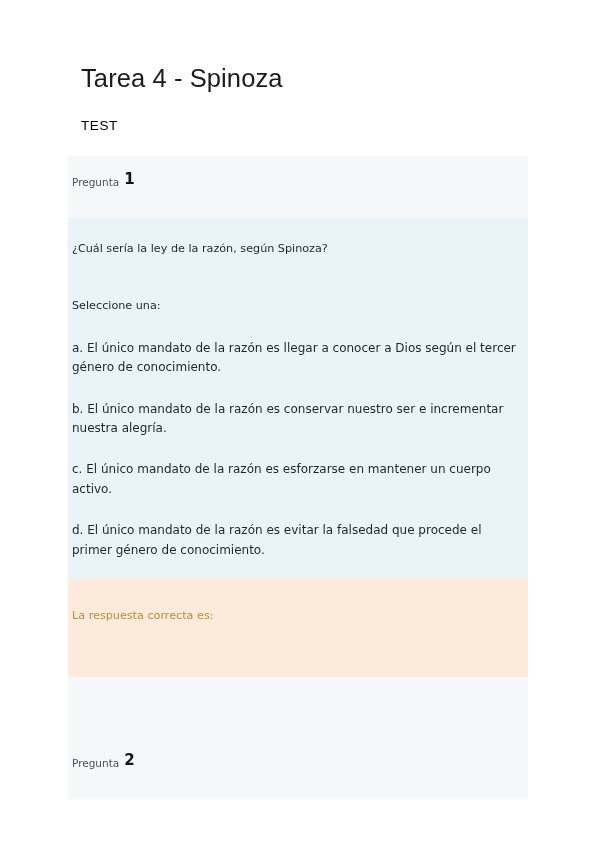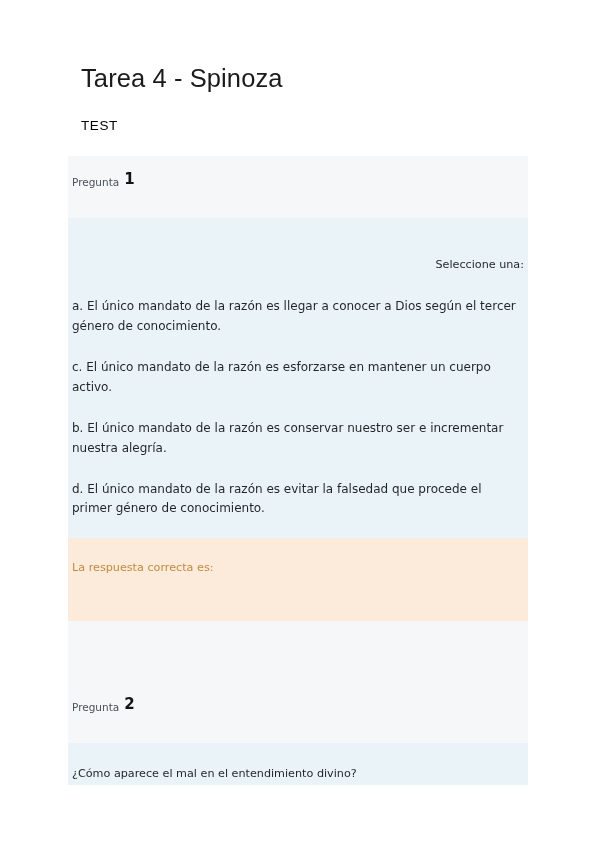--- a/index.html
+++ b/index.html
@@ -98,37 +98,36 @@
     line-height: 1.55;
     padding-top: 22px;
     padding-bottom: 2px;
   }
   .q-spacer-1 { height: 38px; }
   .q-prompt {
     font-family: "DejaVu Sans", sans-serif;
     font-size: 11.2px;
     color: #1f2628;
     line-height: 1.55;
-    text-align: right;
   }
   .q-options { margin-top: 24px; }
   .q-option {
     font-family: "DejaVu Sans", sans-serif;
     font-size: 12px;
     color: #1f2628;
     line-height: 1.62;
     margin-bottom: 22px;
     max-width: 446px;
   }
   .q-option:last-child { margin-bottom: 0; }
   .q-body-tail { height: 19px; background: #eaf4f8; }
 
   .q-feedback {
     background: #fcebdb;
-    padding: 9px 4px;
+    padding: 16px 4px;
   }
   .fb-title {
     font-family: "DejaVu Sans", sans-serif;
     font-size: 11.2px;
     color: #c08b3e;
     line-height: 1.55;
     padding-top: 12px;
   }
   .fb-text {
     font-family: "DejaVu Sans", sans-serif;
@@ -162,27 +161,28 @@
 
       <div class="q-head">
         <div class="q-head-inner">
           <span class="q-label">Pregunta</span>
           <span class="q-number">1</span>
         </div>
       </div>
       <div class="q-head-pad"></div>
 
       <div class="q-body">
+        <div class="q-text">¿Cuál sería la ley de la razón, según Spinoza?</div>
         <div class="q-spacer-1"></div>
         <div class="q-prompt">Seleccione una:</div>
 
         <div class="q-options">
           <div class="q-option">a. El único mandato de la razón es llegar a conocer a Dios según el tercer género de conocimiento.</div>
+          <div class="q-option">b. El único mandato de la razón es conservar nuestro ser e incrementar nuestra alegría.</div>
           <div class="q-option">c. El único mandato de la razón es esforzarse en mantener un cuerpo activo.</div>
-          <div class="q-option">b. El único mandato de la razón es conservar nuestro ser e incrementar nuestra alegría.</div>
           <div class="q-option">d. El único mandato de la razón es evitar la falsedad que procede el primer género de conocimiento.</div>
         </div>
       </div>
       <div class="q-body-tail"></div>
 
       <div class="q-feedback">
         <div class="fb-title">La respuesta correcta es:</div>
       </div>
       <div class="fb-tail"></div>
 
@@ -193,20 +193,17 @@
     <div class="qblock">
 
       <div class="q-head">
         <div class="q-head-inner">
           <span class="q-label">Pregunta</span>
           <span class="q-number">2</span>
         </div>
       </div>
       <div class="q-head-pad"></div>
 
-      <div class="q-body-short">
-        <div class="q-text">¿Cómo aparece el mal en el entendimiento divino?</div>
-      </div>
 
     </div>
 
   </div>
 </div>
 
 </body></html>

